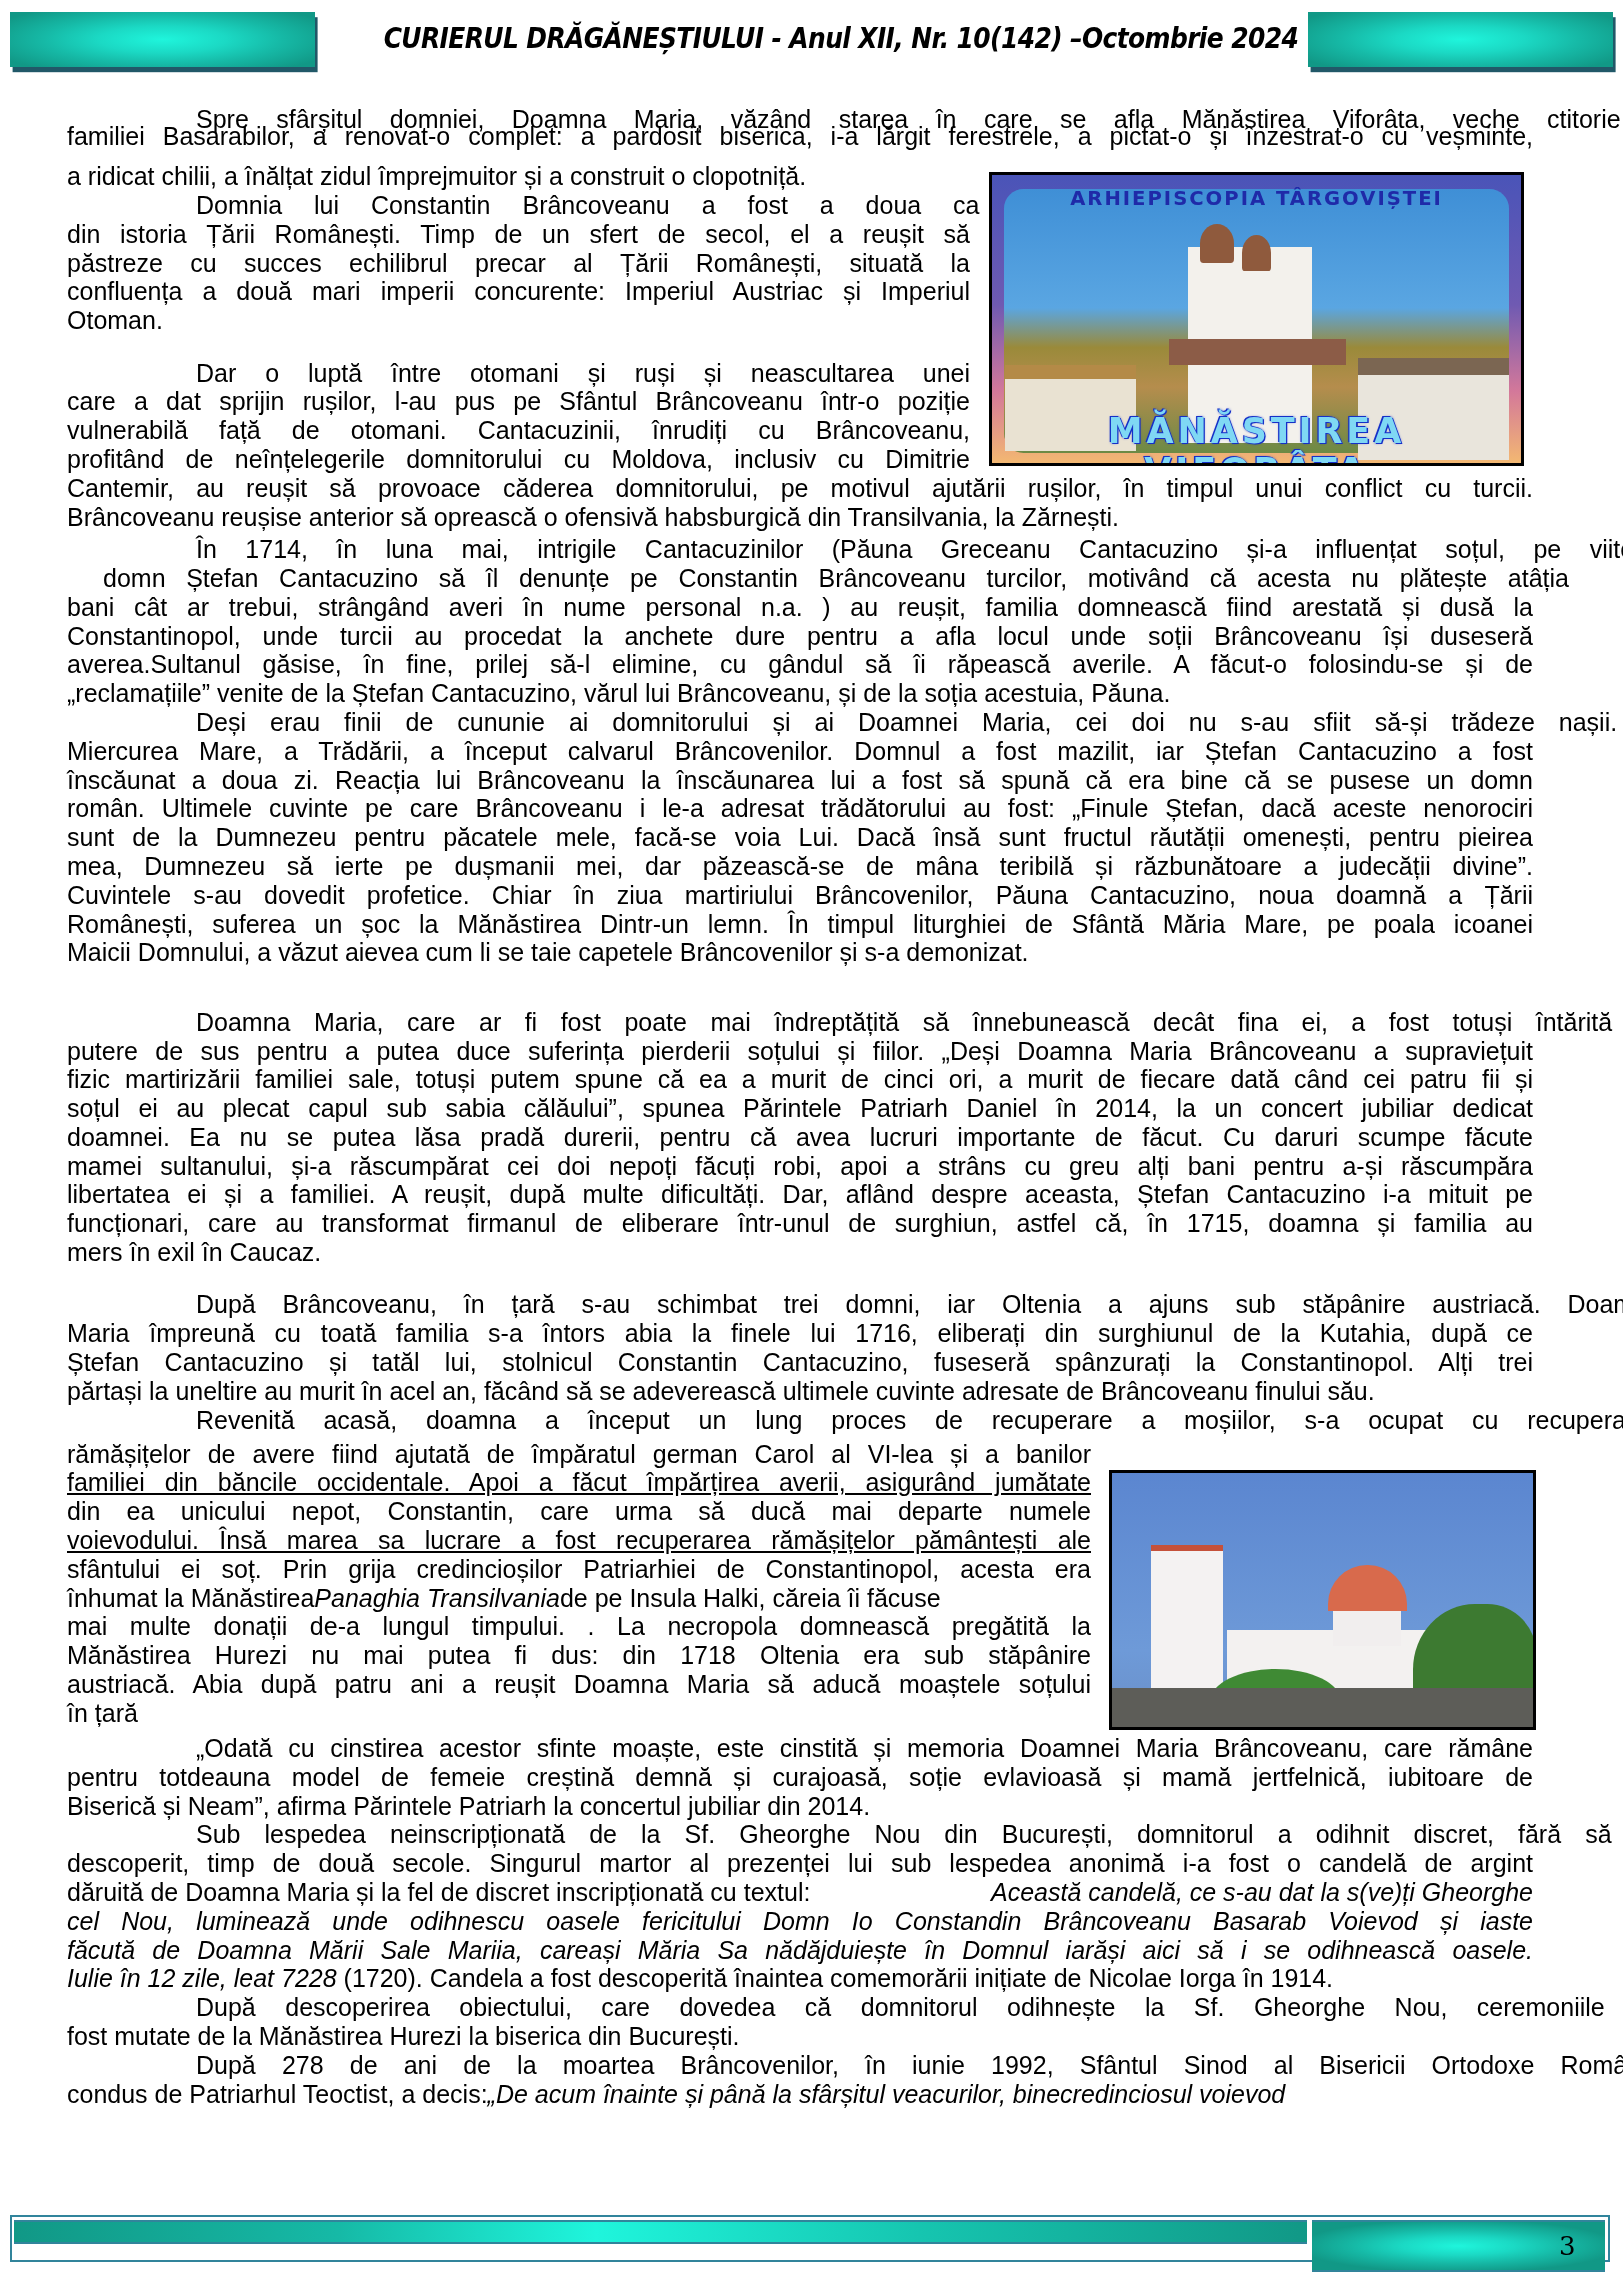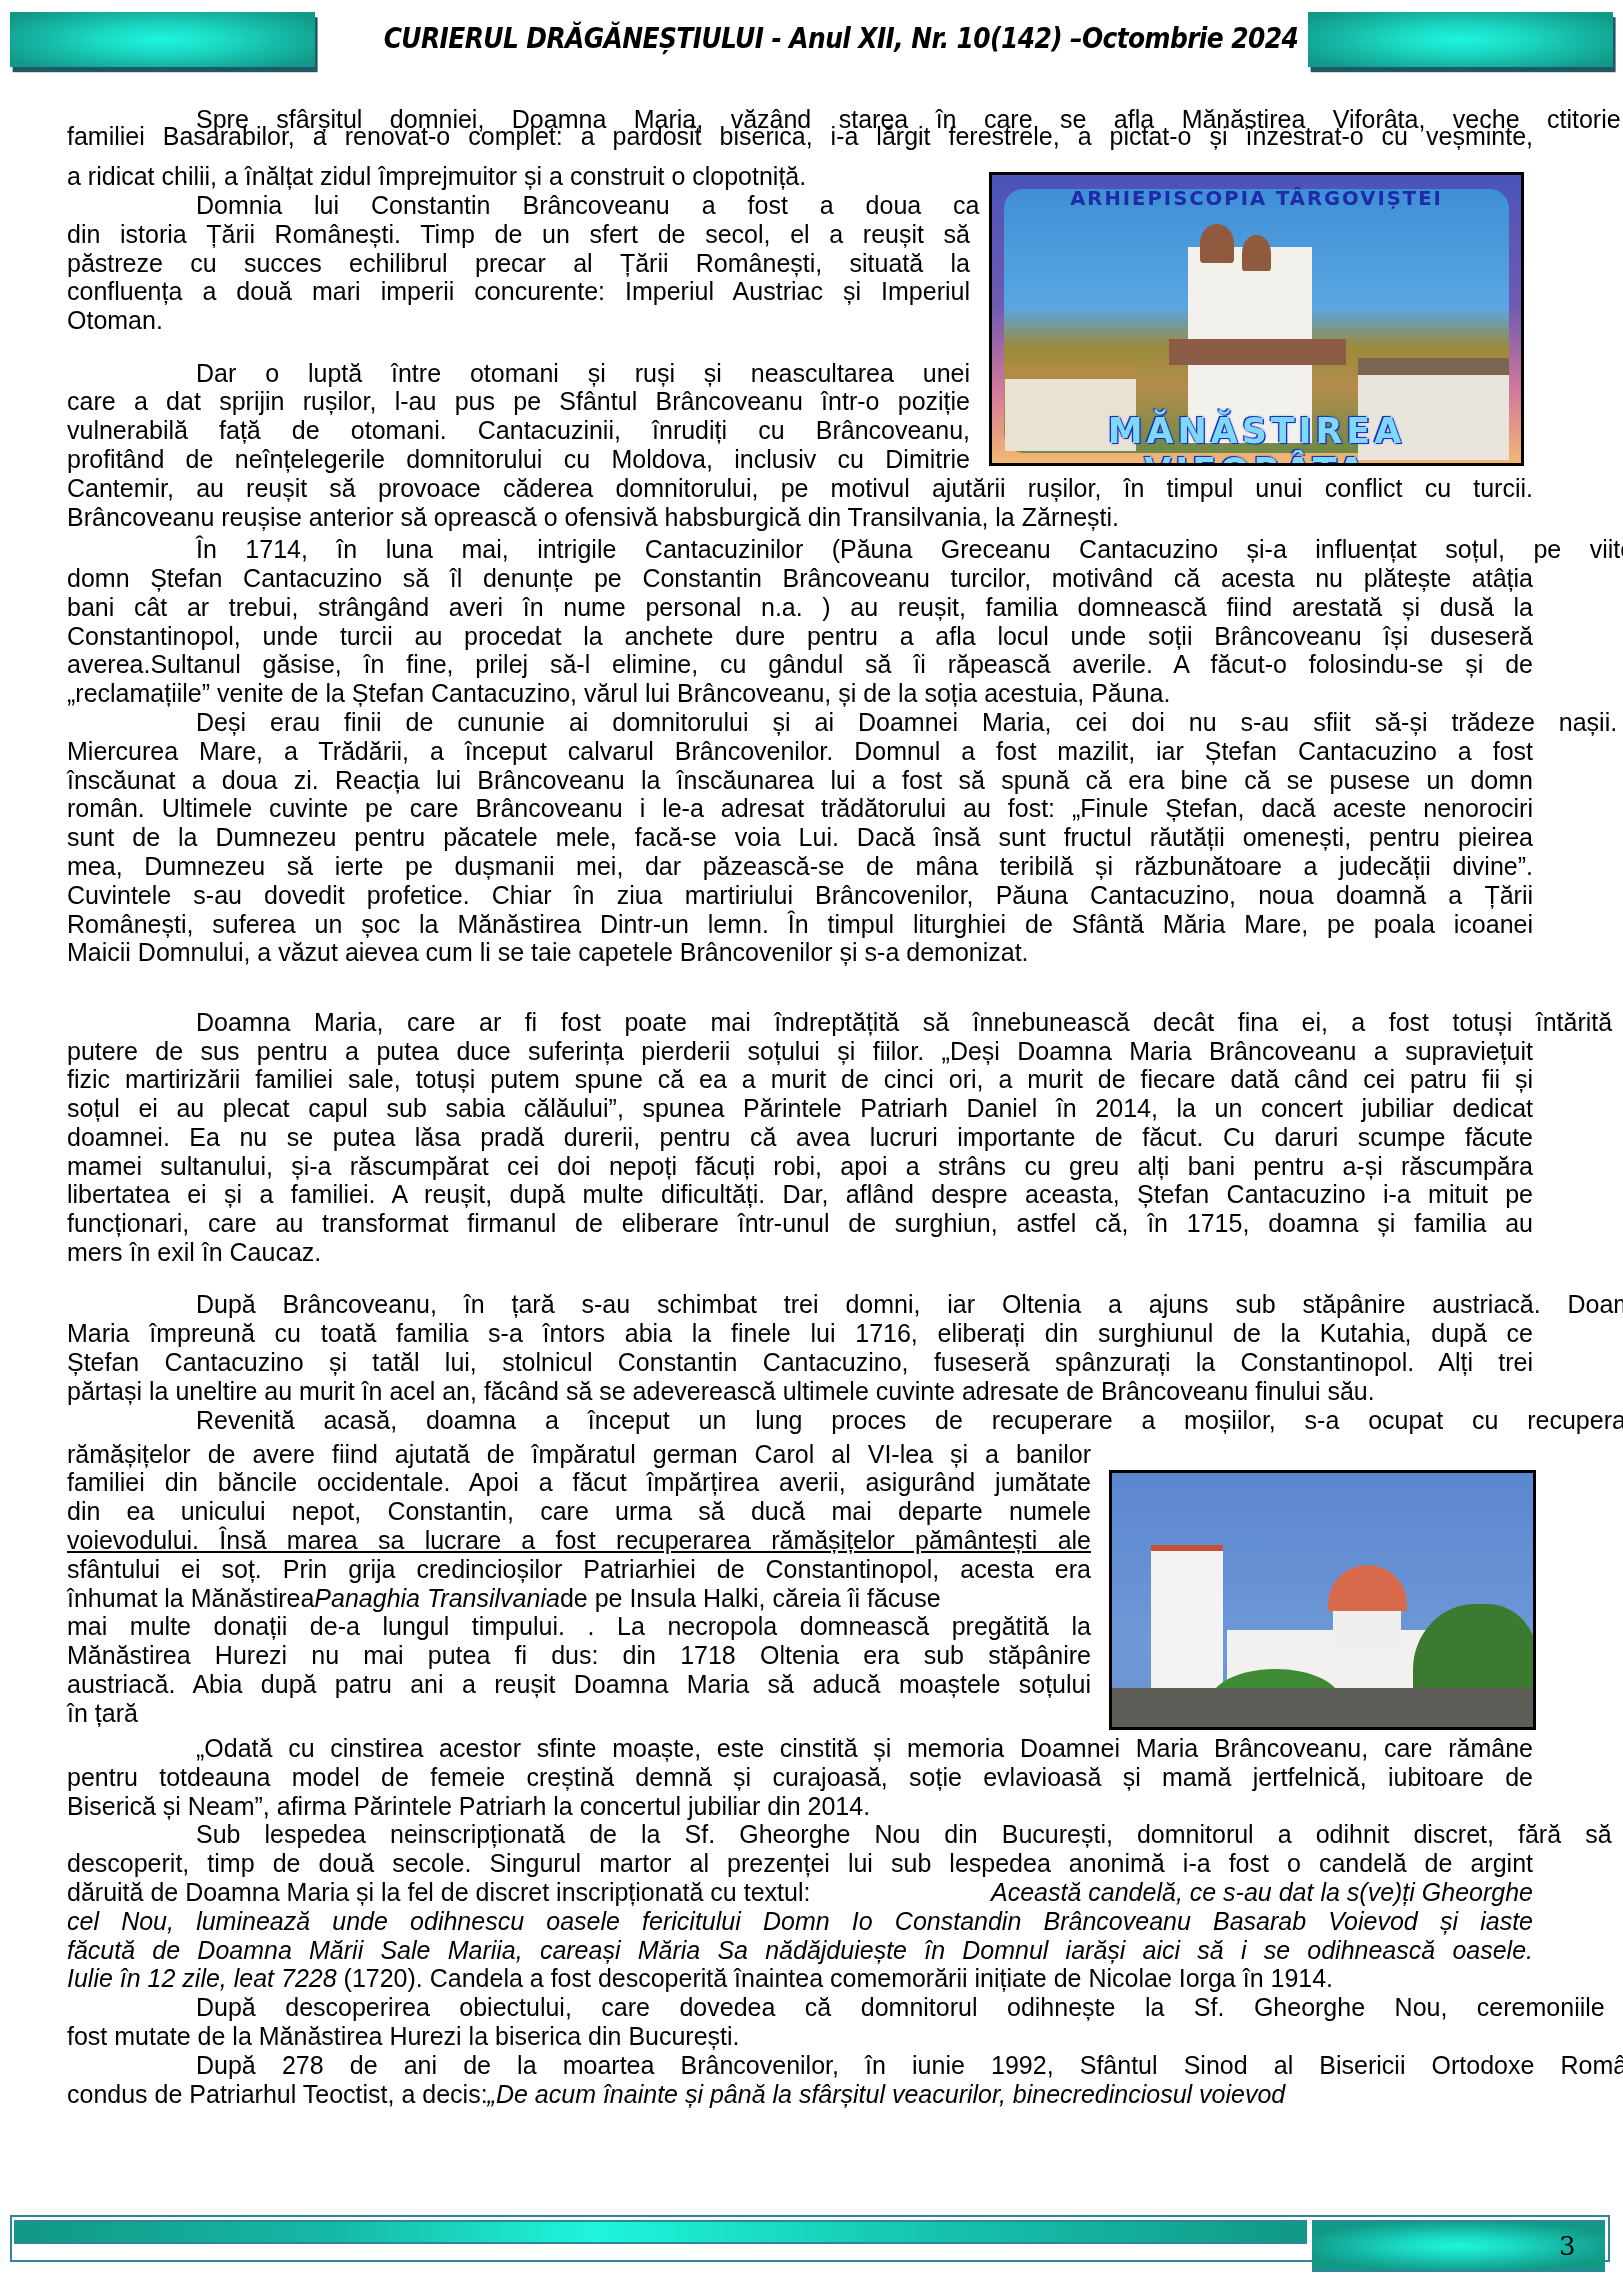--- a/index.html
+++ b/index.html
@@ -77,21 +77,21 @@
   <div class="line j" style="top:277px;width:903px;">confluența a două mari imperii concurente: Imperiul Austriac și Imperiul</div>
   <div class="line" style="top:306px;">Otoman.</div>
   <div class="line j ind" style="top:359px;width:903px;">Dar o luptă între otomani și ruși și neascultarea unei căpetenii</div>
   <div class="line j" style="top:387px;width:903px;">care a dat sprijin rușilor, l-au pus pe Sfântul Brâncoveanu într-o poziție</div>
   <div class="line j" style="top:416px;width:903px;">vulnerabilă față de otomani. Cantacuzinii, înrudiți cu Brâncoveanu,</div>
   <div class="line j" style="top:445px;width:903px;">profitând de neînțelegerile domnitorului cu Moldova, inclusiv cu Dimitrie</div>
   <div class="line j" style="top:474px;width:1466px;">Cantemir, au reușit să provoace căderea domnitorului, pe motivul ajutării rușilor, în timpul unui conflict cu turcii.</div>
   <div class="line" style="top:503px;">Brâncoveanu reușise anterior să oprească o ofensivă habsburgică din Transilvania, la Zărnești.</div>
 
   <div class="line j ind" style="top:535px;width:1466px;">În 1714, în luna mai, intrigile Cantacuzinilor (Păuna Greceanu Cantacuzino și-a influențat soțul, pe viitorul</div>
-  <div class="line j" style="top:564px;width:1466px;">domn Ștefan Cantacuzino să îl denunțe pe Constantin Brâncoveanu turcilor, motivând că acesta nu plătește atâția</div>
+  <div class="line j" style="top:564px;width:1466px;margin-left:36px;">domn Ștefan Cantacuzino să îl denunțe pe Constantin Brâncoveanu turcilor, motivând că acesta nu plătește atâția</div>
   <div class="line j" style="top:593px;width:1466px;">bani cât ar trebui, strângând averi în nume personal n.a. ) au reușit, familia domnească fiind arestată și dusă la</div>
   <div class="line j" style="top:622px;width:1466px;">Constantinopol, unde turcii au procedat la anchete dure pentru a afla locul unde soții Brâncoveanu își duseseră</div>
   <div class="line j" style="top:650px;width:1466px;">averea.Sultanul găsise, în fine, prilej să-l elimine, cu gândul să îi răpească averile. A făcut-o folosindu-se și de</div>
   <div class="line" style="top:679px;">„reclamațiile” venite de la Ștefan Cantacuzino, vărul lui Brâncoveanu, și de la soția acestuia, Păuna.</div>
   <div class="line j ind" style="top:708px;width:1466px;">Deși erau finii de cununie ai domnitorului și ai Doamnei Maria, cei doi nu s-au sfiit să-și trădeze nașii. În</div>
   <div class="line j" style="top:737px;width:1466px;">Miercurea Mare, a Trădării, a început calvarul Brâncovenilor. Domnul a fost mazilit, iar Ștefan Cantacuzino a fost</div>
   <div class="line j" style="top:766px;width:1466px;">înscăunat a doua zi. Reacția lui Brâncoveanu la înscăunarea lui a fost să spună  că era bine că se pusese un domn</div>
   <div class="line j" style="top:794px;width:1466px;">român. Ultimele cuvinte pe care Brâncoveanu i le-a adresat trădătorului au fost: „Finule Ștefan, dacă aceste nenorociri</div>
   <div class="line j" style="top:823px;width:1466px;">sunt de la Dumnezeu pentru păcatele mele, facă-se voia Lui. Dacă însă sunt fructul răutății omenești, pentru pieirea</div>
   <div class="line j" style="top:852px;width:1466px;">mea, Dumnezeu să ierte pe dușmanii mei, dar păzească-se de mâna teribilă și răzbunătoare a judecății divine”.</div>
@@ -108,21 +108,21 @@
   <div class="line j" style="top:1180px;width:1466px;">libertatea ei și a familiei. A reușit, după multe dificultăți. Dar, aflând despre aceasta, Ștefan Cantacuzino i-a mituit pe</div>
   <div class="line j" style="top:1209px;width:1466px;">funcționari, care au transformat firmanul de eliberare într-unul de surghiun, astfel că, în 1715, doamna și familia au</div>
   <div class="line" style="top:1238px;">mers în exil în Caucaz.</div>
 
   <div class="line j ind" style="top:1290px;width:1466px;">După Brâncoveanu, în țară s-au schimbat trei domni, iar Oltenia a ajuns sub stăpânire austriacă. Doamna</div>
   <div class="line j" style="top:1319px;width:1466px;">Maria împreună cu toată familia  s-a întors abia la finele lui 1716, eliberați din surghiunul de la Kutahia, după ce</div>
   <div class="line j" style="top:1348px;width:1466px;">Ștefan Cantacuzino și tatăl lui, stolnicul Constantin Cantacuzino, fuseseră spânzurați la Constantinopol. Alți trei</div>
   <div class="line" style="top:1377px;">părtași la uneltire au murit în acel an, făcând să se adeverească ultimele cuvinte adresate de Brâncoveanu finului său.</div>
   <div class="line j ind" style="top:1406px;width:1466px;">Revenită acasă, doamna a început un lung proces  de recuperare a moșiilor, s-a ocupat cu recuperarea</div>
   <div class="line j" style="top:1440px;width:1024px;">rămășițelor de avere fiind ajutată de împăratul german Carol al VI-lea și a banilor</div>
-  <div class="line j" style="top:1468px;width:1024px;">familiei din băncile occidentale. Apoi a făcut împărțirea averii, asigurând jumătate</div>
+  <div class="line j" style="top:1468px;width:1024px;text-decoration:underline;">familiei din băncile occidentale. Apoi a făcut împărțirea averii, asigurând jumătate</div>
   <div class="line j" style="top:1497px;width:1024px;">din ea unicului nepot, Constantin, care urma să ducă mai departe numele</div>
   <div class="line j" style="top:1526px;width:1024px;text-decoration:underline;">voievodului. Însă marea sa lucrare a fost recuperarea rămășițelor pământești ale</div>
   <div class="line j" style="top:1555px;width:1024px;">sfântului ei soț. Prin grija credincioșilor Patriarhiei de Constantinopol, acesta era</div>
   <div class="line" style="top:1584px;width:1024px;display:flex;justify-content:space-between;">
     <span>înhumat la Mănăstirea </span>
       <span class="it">Panaghia Transilvania</span>
       <span style="flex:1;"> de pe Insula Halki, căreia îi făcuse</span>
   </div>
   <div class="line j" style="top:1612px;width:1024px;">mai multe donații de-a lungul timpului. . La necropola domnească pregătită la</div>
   <div class="line j" style="top:1641px;width:1024px;">Mănăstirea Hurezi nu mai putea fi dus: din 1718 Oltenia era sub stăpânire</div>

